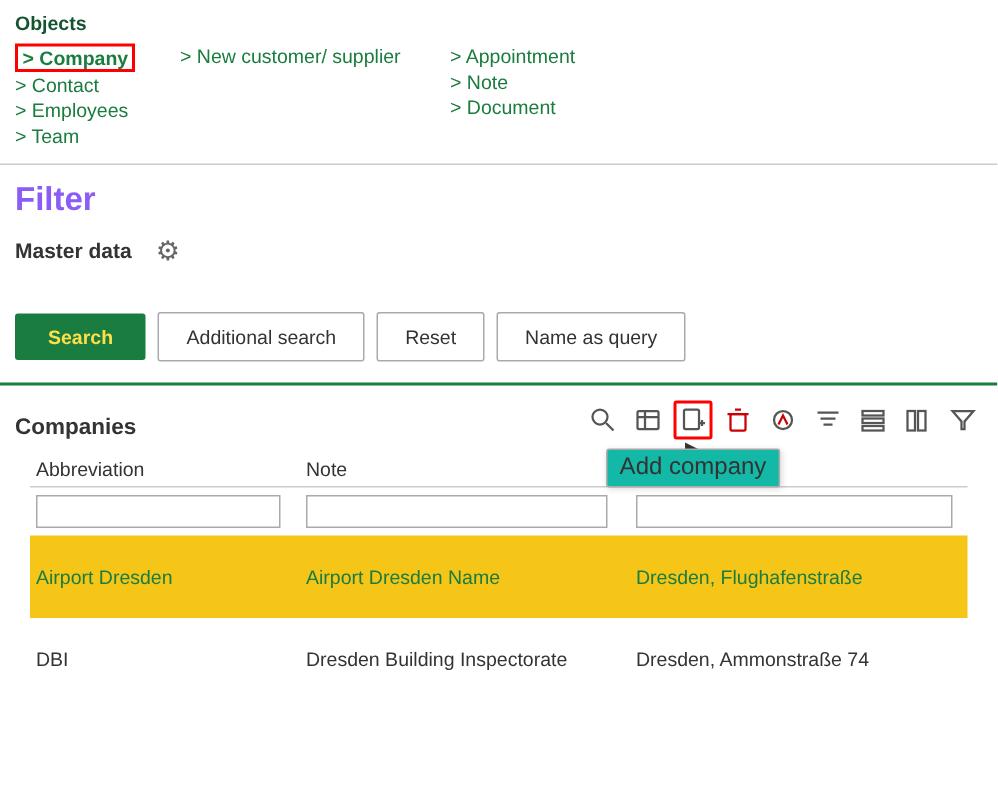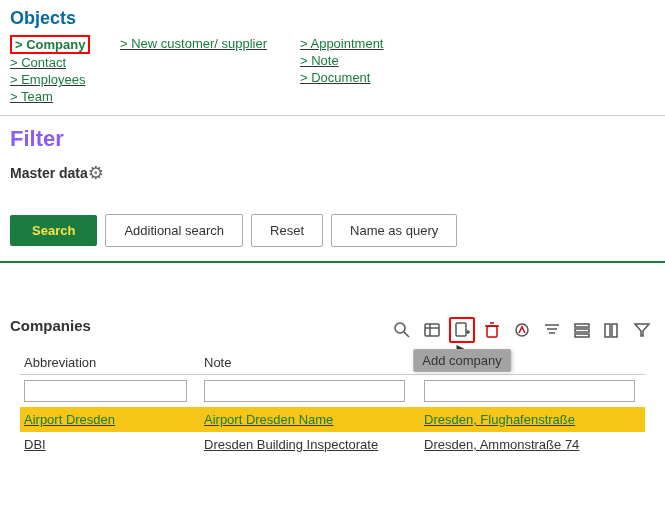--- a/index.html
+++ b/index.html
@@ -1,62 +1,62 @@
 <!DOCTYPE html>
 <html><head>
   <meta charset="utf-8">
   <style>
     * { box-sizing: border-box; margin: 0; padding: 0; }
     body { font-family: Arial, sans-serif; font-size: 13px; color: #333; background: #fff; width: 665px; min-height: 531px; overflow: hidden; }
 
     
     .objects-section { padding: 8px 10px 6px 10px; }
-    .objects-title { font-size: 18px; font-weight: bold; color: #0369a1; margin-bottom: 6px; }
-    .objects-grid { display: grid; grid-template-columns: 110px 180px 200px; gap: 4px 0; text-decoration: underline; }
+    .objects-title { font-size: 13px; font-weight: bold; color: #14532d; margin-bottom: 6px; }
+    .objects-grid { display: grid; grid-template-columns: 110px 180px 200px; gap: 4px 0; }
     .objects-grid a { color: #1a7c3e; text-decoration: none; font-size: 13px; display: block; padding: 1px 0; cursor: pointer; }
     .objects-grid a.active { color: #1a7c3e; font-weight: bold; border: 2px solid red; padding: 0 3px; display: inline-block; }
 
     .divider { border: none; border-top: 1px solid #ccc; margin: 4px 0; }
 
     
     .filter-section { padding: 6px 10px; }
     .filter-title { font-size: 22px; font-weight: bold; color: #8b5cf6; margin-bottom: 6px; }
-    .master-data-row { display: flex; align-items: center; gap: 0; padding: 4px 0; }
+    .master-data-row { display: flex; align-items: center; gap: 16px; padding: 4px 0; }
     .master-data-label { font-size: 14px; font-weight: bold; color: #333; }
     .gear-icon { font-size: 18px; color: #666; cursor: pointer; }
 
     
     .search-buttons { display: flex; gap: 8px; padding: 20px 10px 10px 10px; align-items: center; }
     .btn-search { background: #1a7c3e; color: #fde047; border: none; padding: 8px 22px; font-size: 13px; font-weight: bold; cursor: pointer; border-radius: 2px; }
     .btn-outline { background: #fff; color: #333; border: 1px solid #aaa; padding: 8px 18px; font-size: 13px; cursor: pointer; border-radius: 2px; }
 
     .section-divider { border: none; border-top: 2px solid #1a7c3e; margin: 4px 0; }
 
     
     .companies-section { padding: 6px 10px 0 10px; }
-    .companies-header { display: flex; align-items: flex-start; justify-content: space-between; margin-bottom: 6px; margin-top: 44px; }
+    .companies-header { display: flex; align-items: flex-end; justify-content: space-between; margin-bottom: 6px; }
     .companies-title { font-size: 15px; font-weight: bold; color: #333; }
     .toolbar { display: flex; align-items: center; gap: 4px; }
     .toolbar-btn { background: none; border: none; cursor: pointer; padding: 2px; font-size: 16px; color: #555; display: flex; align-items: center; justify-content: center; width: 26px; height: 26px; }
     .toolbar-btn.highlighted { border: 2px solid red; border-radius: 2px; }
 
     
     .tooltip-container { position: relative; display: inline-flex; }
-    .tooltip { position: absolute; top: 32px; left: 50%; transform: translateX(-50%); background: #a3a3a3; border: 1px solid #aaa; border-radius: 2px; padding: 3px 8px; font-size: 13px; white-space: nowrap; color: #333; box-shadow: 1px 1px 4px rgba(0,0,0,0.15); z-index: 10; }
+    .tooltip { position: absolute; top: 32px; left: 50%; transform: translateX(-50%); background: #14b8a6; border: 1px solid #aaa; border-radius: 2px; padding: 3px 8px; font-size: 16px; white-space: nowrap; color: #333; box-shadow: 1px 1px 4px rgba(0,0,0,0.15); z-index: 10; }
     .cursor-icon { position: absolute; bottom: -14px; left: 50%; transform: translateX(-50%); font-size: 14px; }
 
     
     .table-area { padding: 0 10px; }
     .col-headers { display: grid; grid-template-columns: 180px 220px 230px; gap: 0; padding: 4px 0 2px 0; border-bottom: 1px solid #ccc; }
     .col-header { font-size: 13px; font-weight: normal; color: #333; padding: 2px 4px; }
     .col-inputs { display: grid; grid-template-columns: 180px 220px 230px; gap: 0; padding: 3px 0; }
     .col-input { padding: 2px 4px; }
     .col-input input { width: 95%; border: 1px solid #aaa; padding: 2px 4px; font-size: 12px; height: 22px; }
 
-    .table-row { display: grid; grid-template-columns: 180px 220px 230px; gap: 0; padding: 3px 0; text-decoration: underline; }
+    .table-row { display: grid; grid-template-columns: 180px 220px 230px; gap: 0; padding: 18px 0; }
     .table-row.highlighted { background: #f5c518; }
     .table-row.highlighted .cell { color: #1a7c3e; font-weight: normal; }
     .cell { padding: 2px 4px; font-size: 13px; overflow: hidden; text-overflow: ellipsis; white-space: nowrap; }
     .cell.green-text { color: #1a7c3e; }
 
     
     .icon-svg { width: 18px; height: 18px; }
   </style>
 </head>
 <body>

